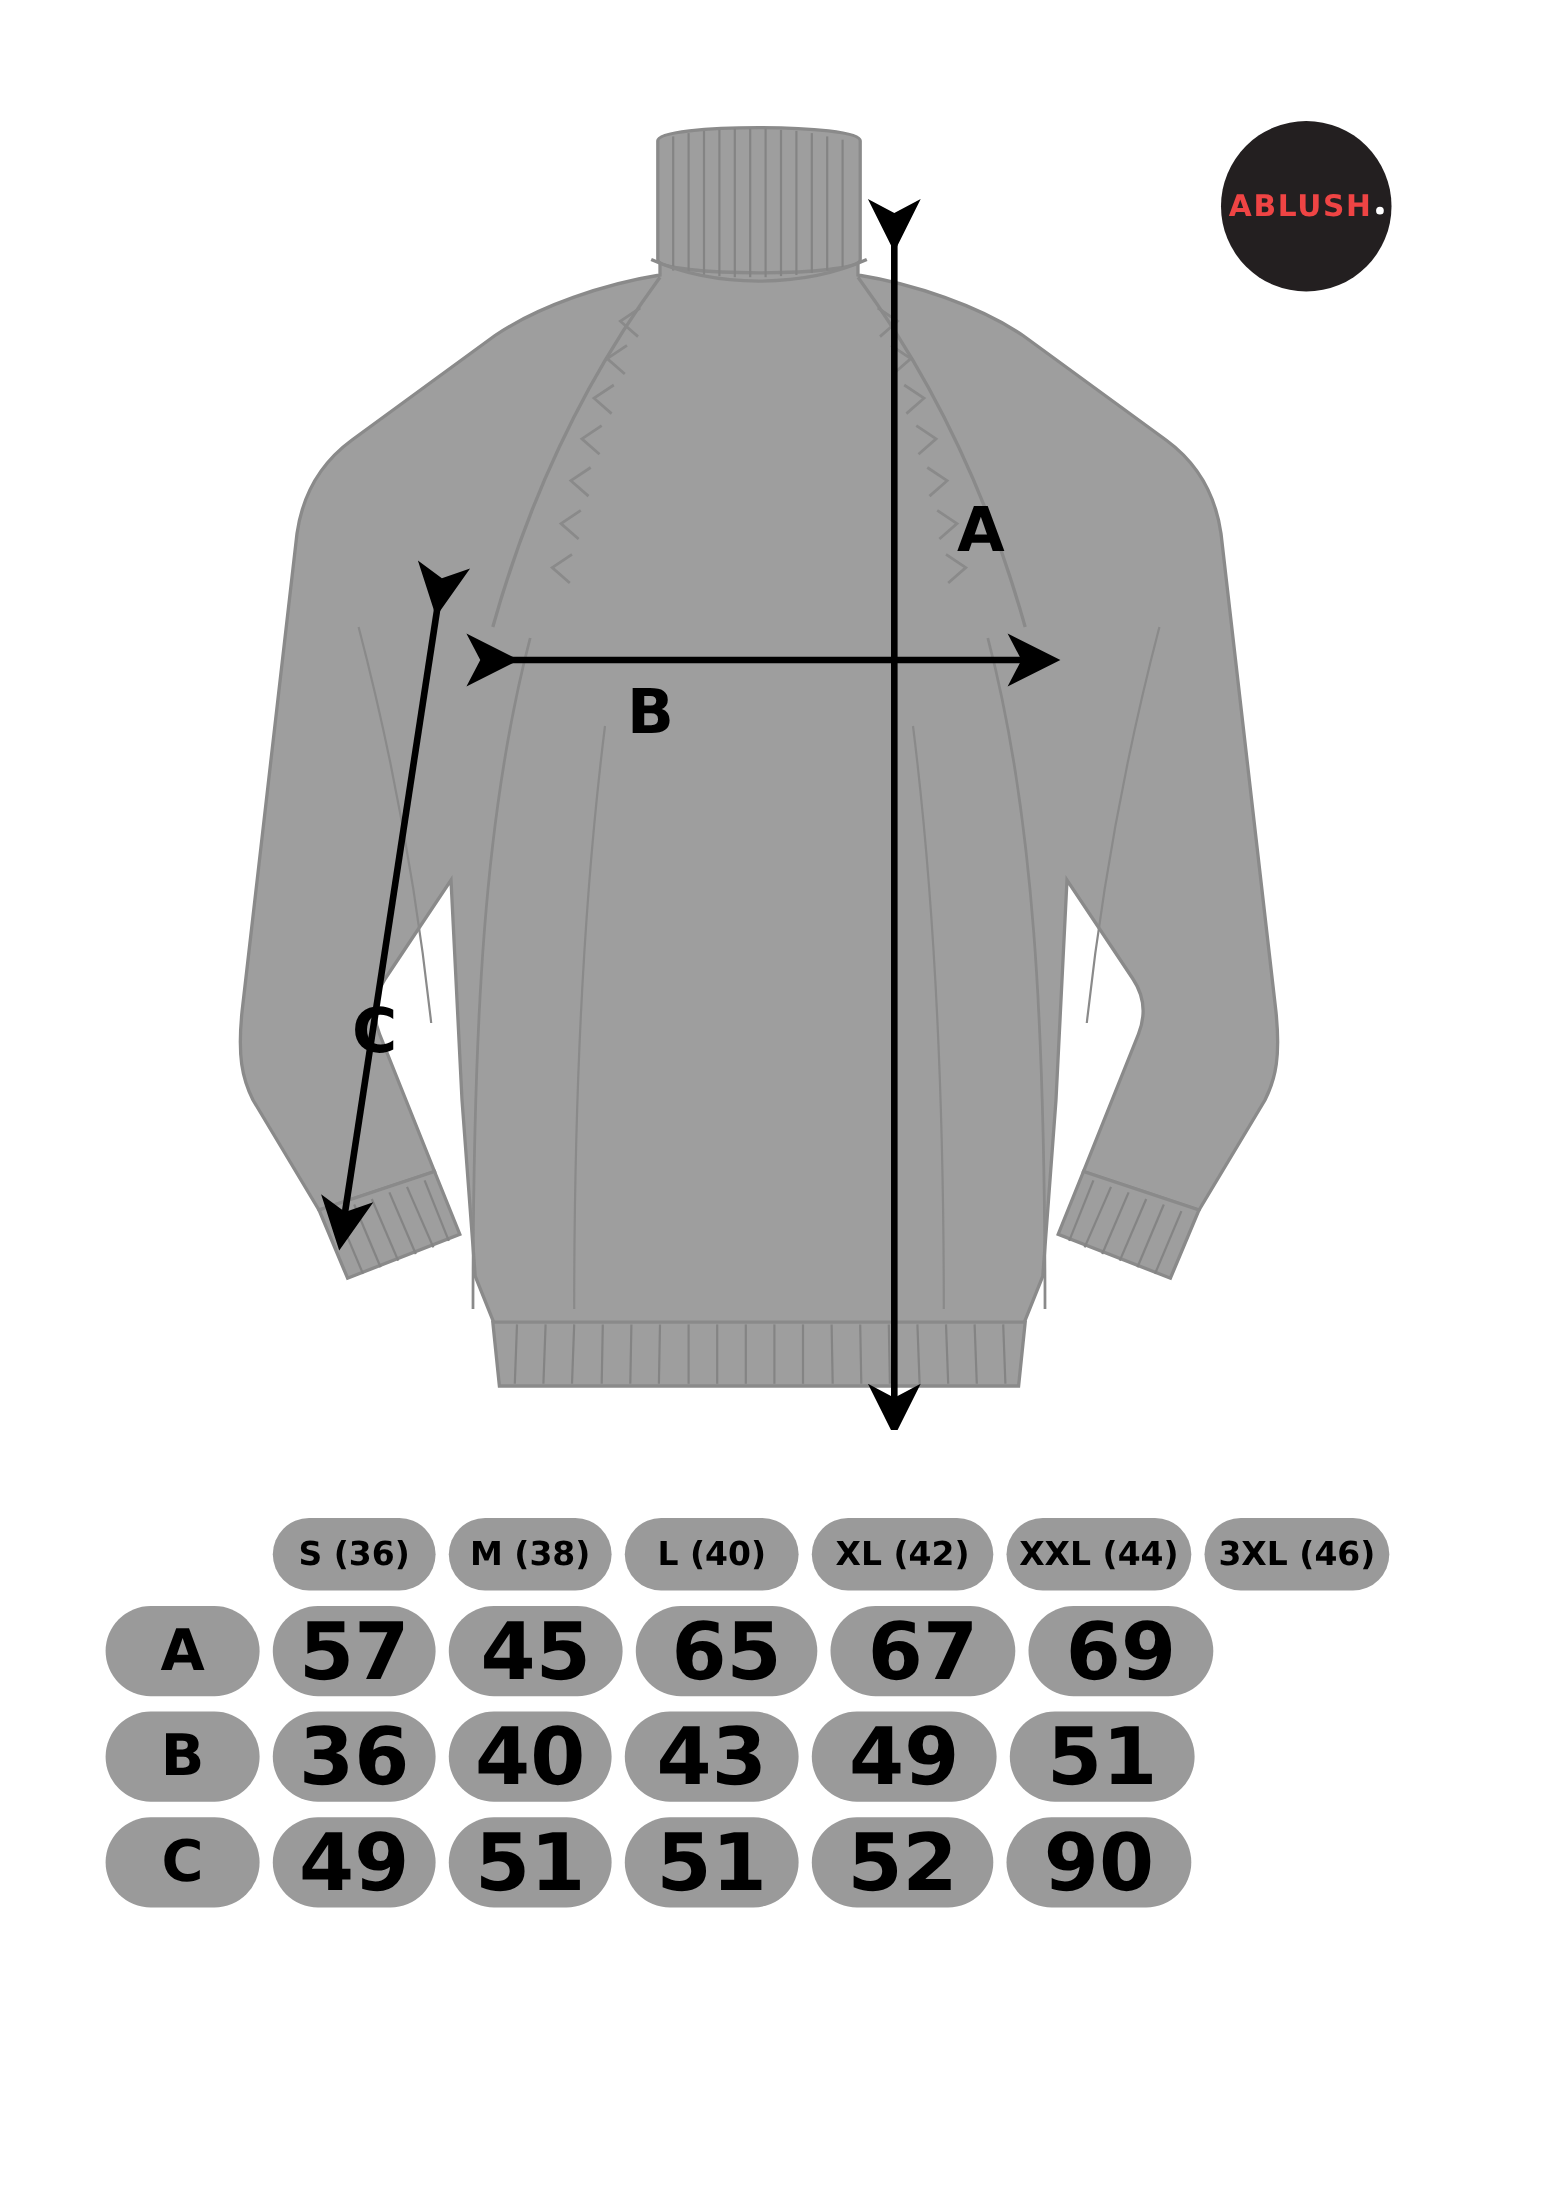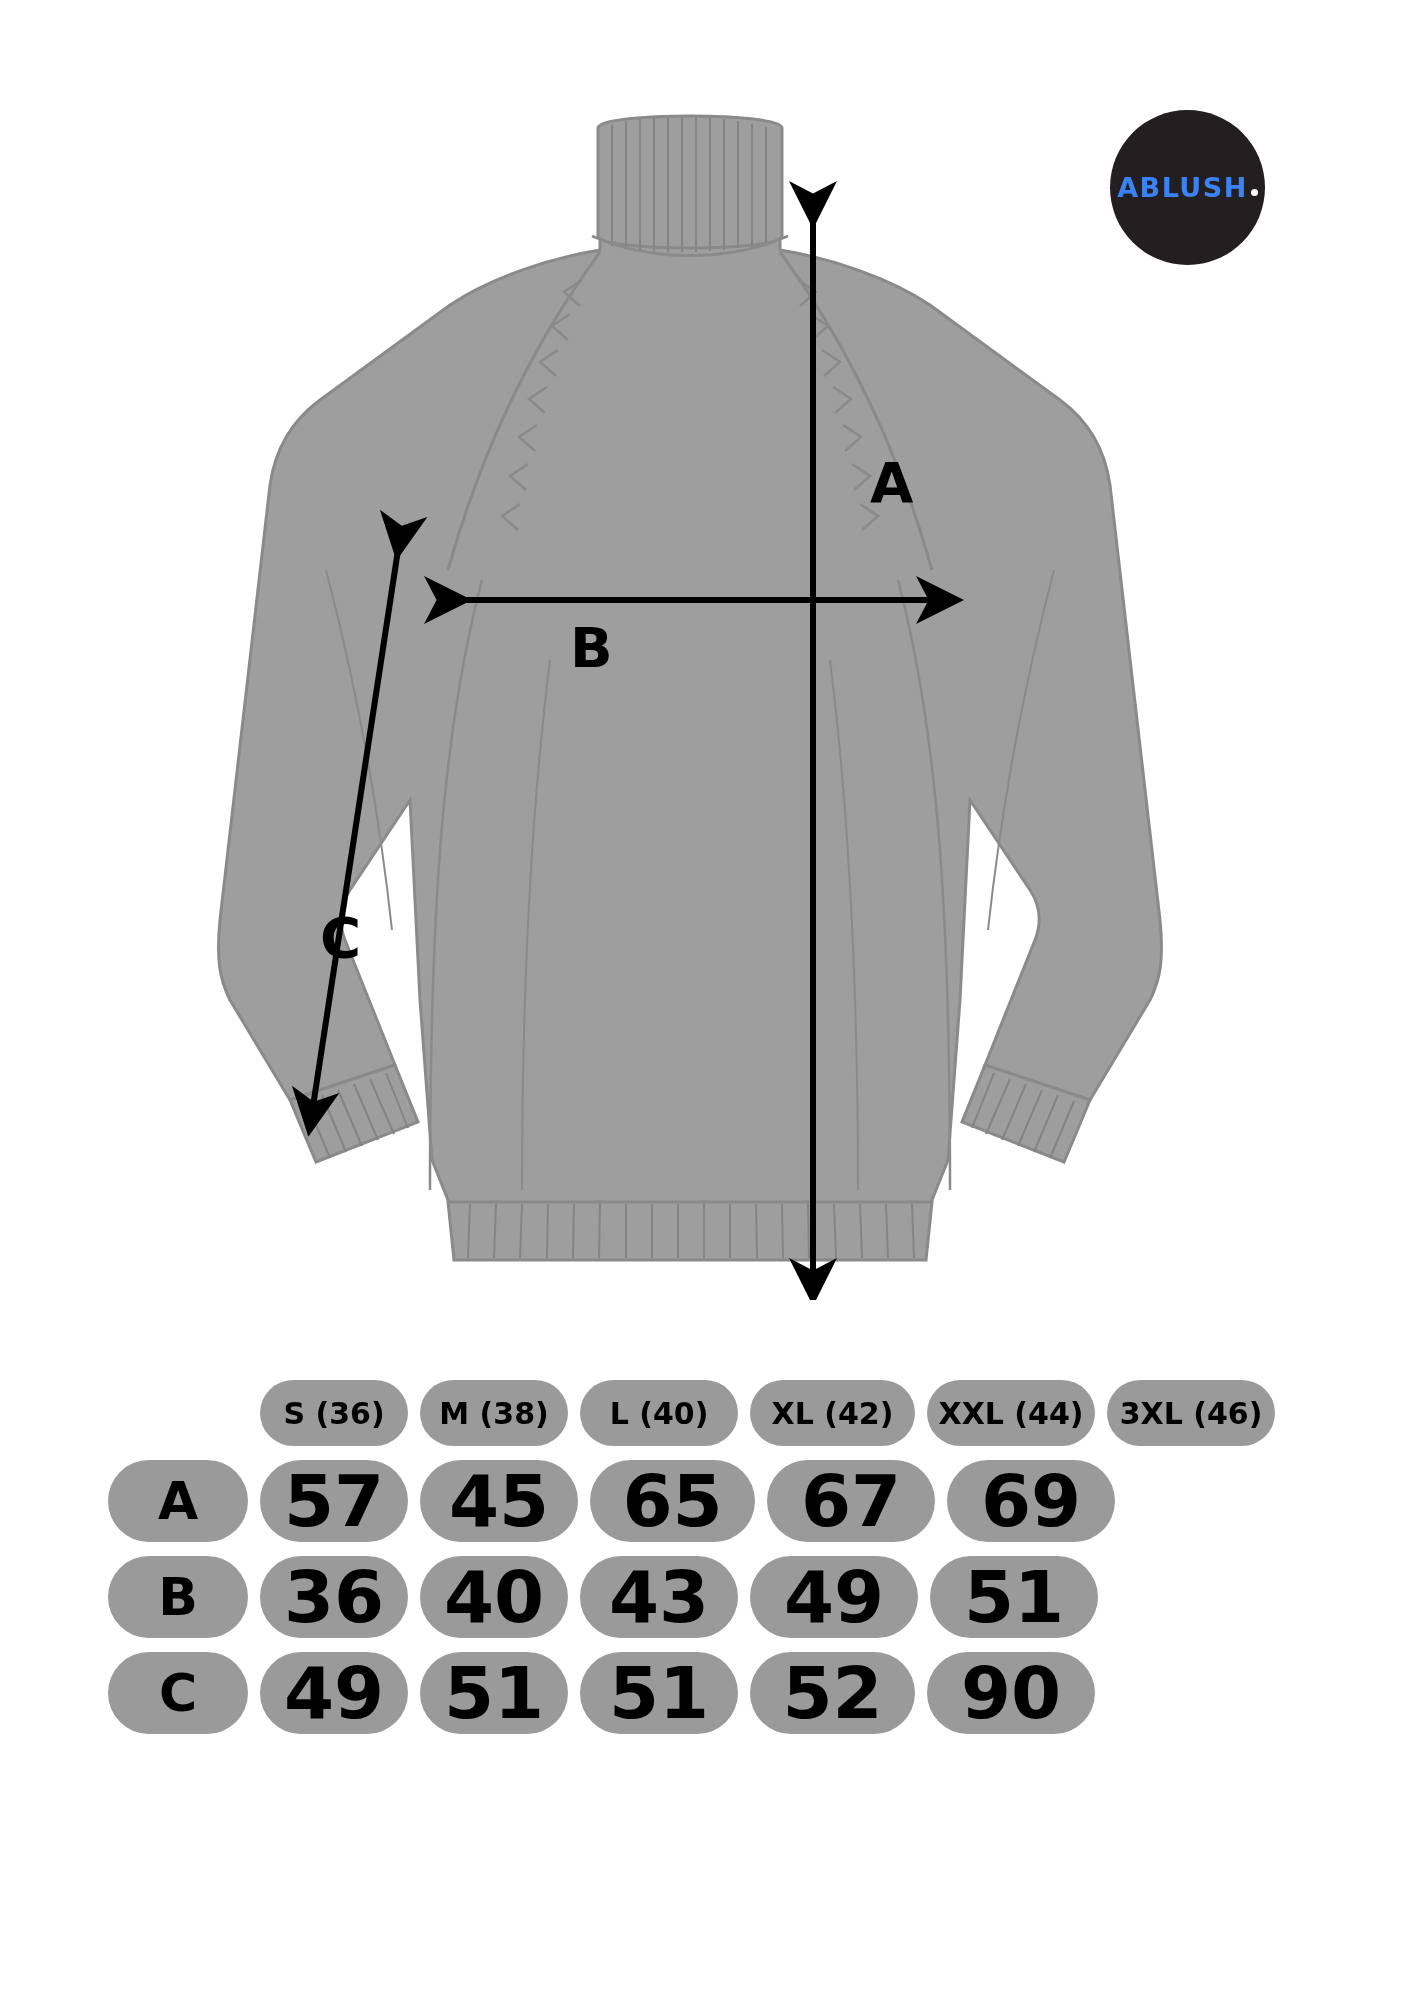--- a/index.html
+++ b/index.html
@@ -22,21 +22,21 @@
     left: 1110px;
     width: 155px;
     height: 155px;
     border-radius: 50%;
     background: #231f20;
     display: flex;
     align-items: center;
     justify-content: center;
   }
   .brand-badge .brand-text {
-    color: #3b82f6;
+    color: #ef4444;
     font-family: "DejaVu Sans", sans-serif;
     font-size: 27px;
     font-weight: bold;
     letter-spacing: 1.5px;
   }
   .brand-badge .brand-dot {
     display: inline-block;
     width: 7px;
     height: 7px;
     border-radius: 50%;
@@ -64,21 +64,21 @@
     color: #000000;
     line-height: 1;
   }
   #label-A { top: 460px; left: 865px; }
   #label-B { top: 660px; left: 565px; }
   #label-C { top: 1040px; left: 310px; }
 
   
   .size-table {
     position: absolute;
-    left: 108px;
+    left: 96px;
     top: 1380px;
     width: 1200px;
   }
   .table-row {
     display: flex;
     align-items: center;
     margin-bottom: 14px;
   }
   .pill {
     background: #9a9a9a;

